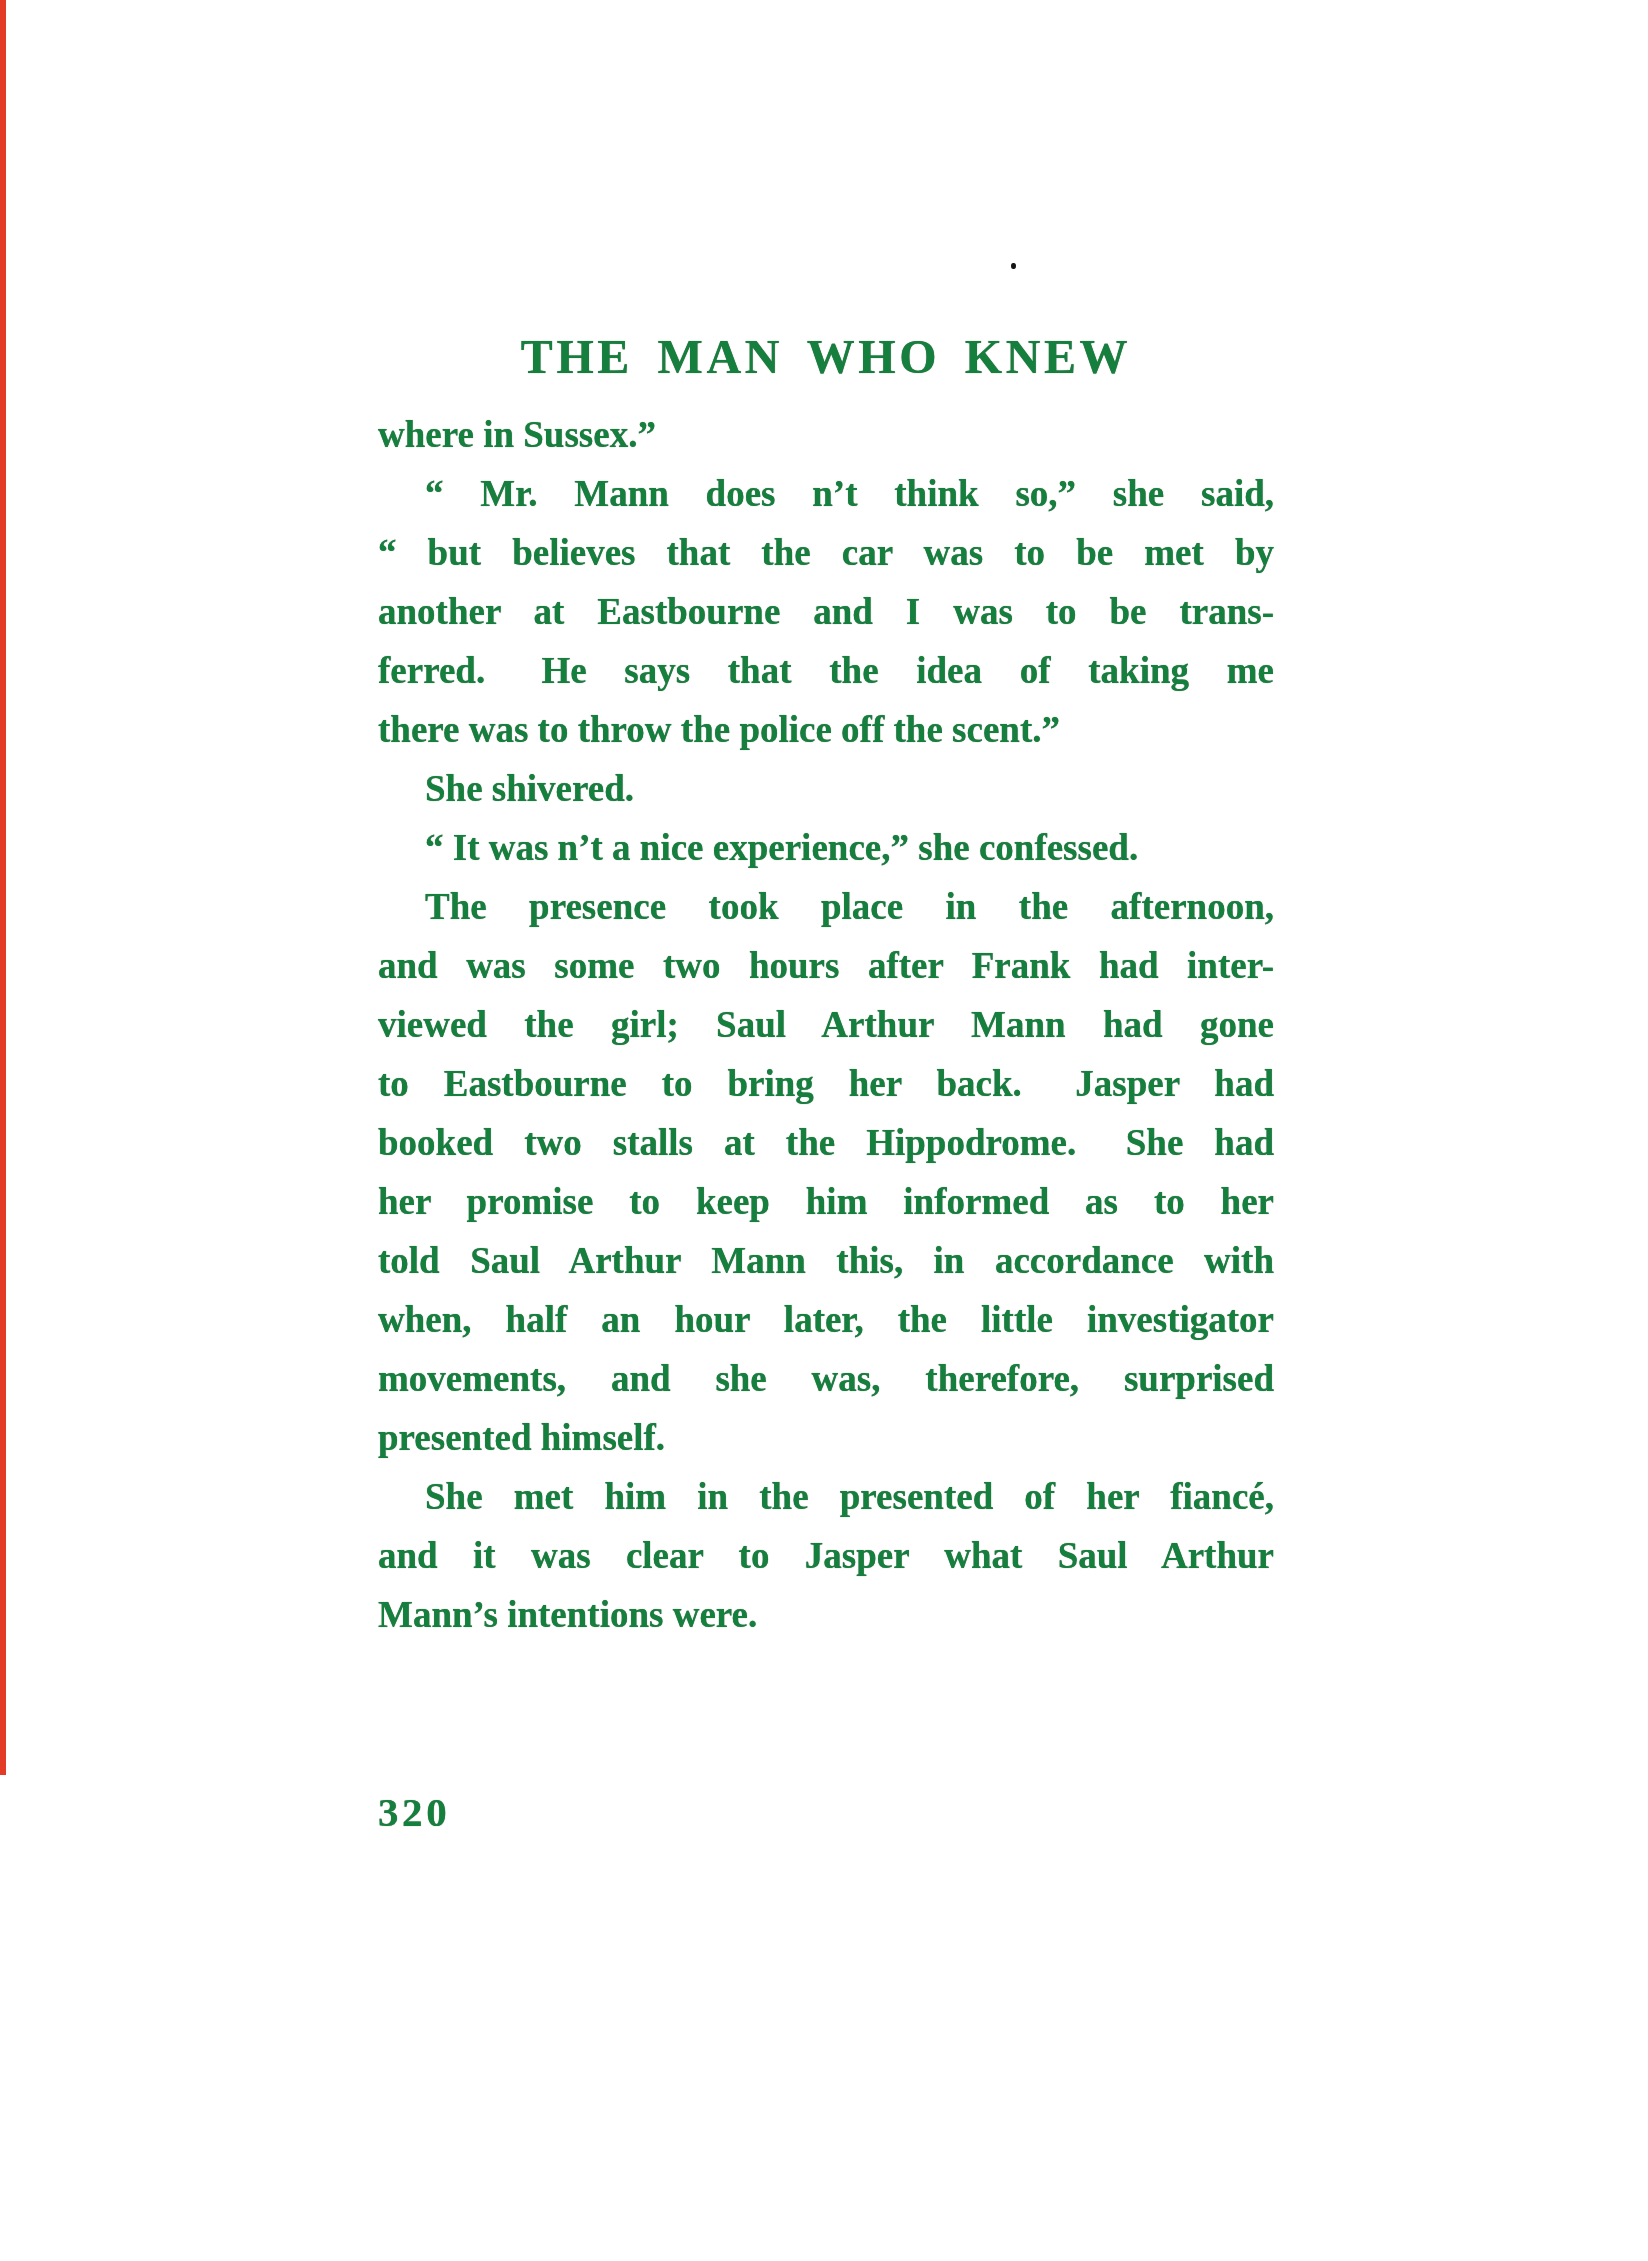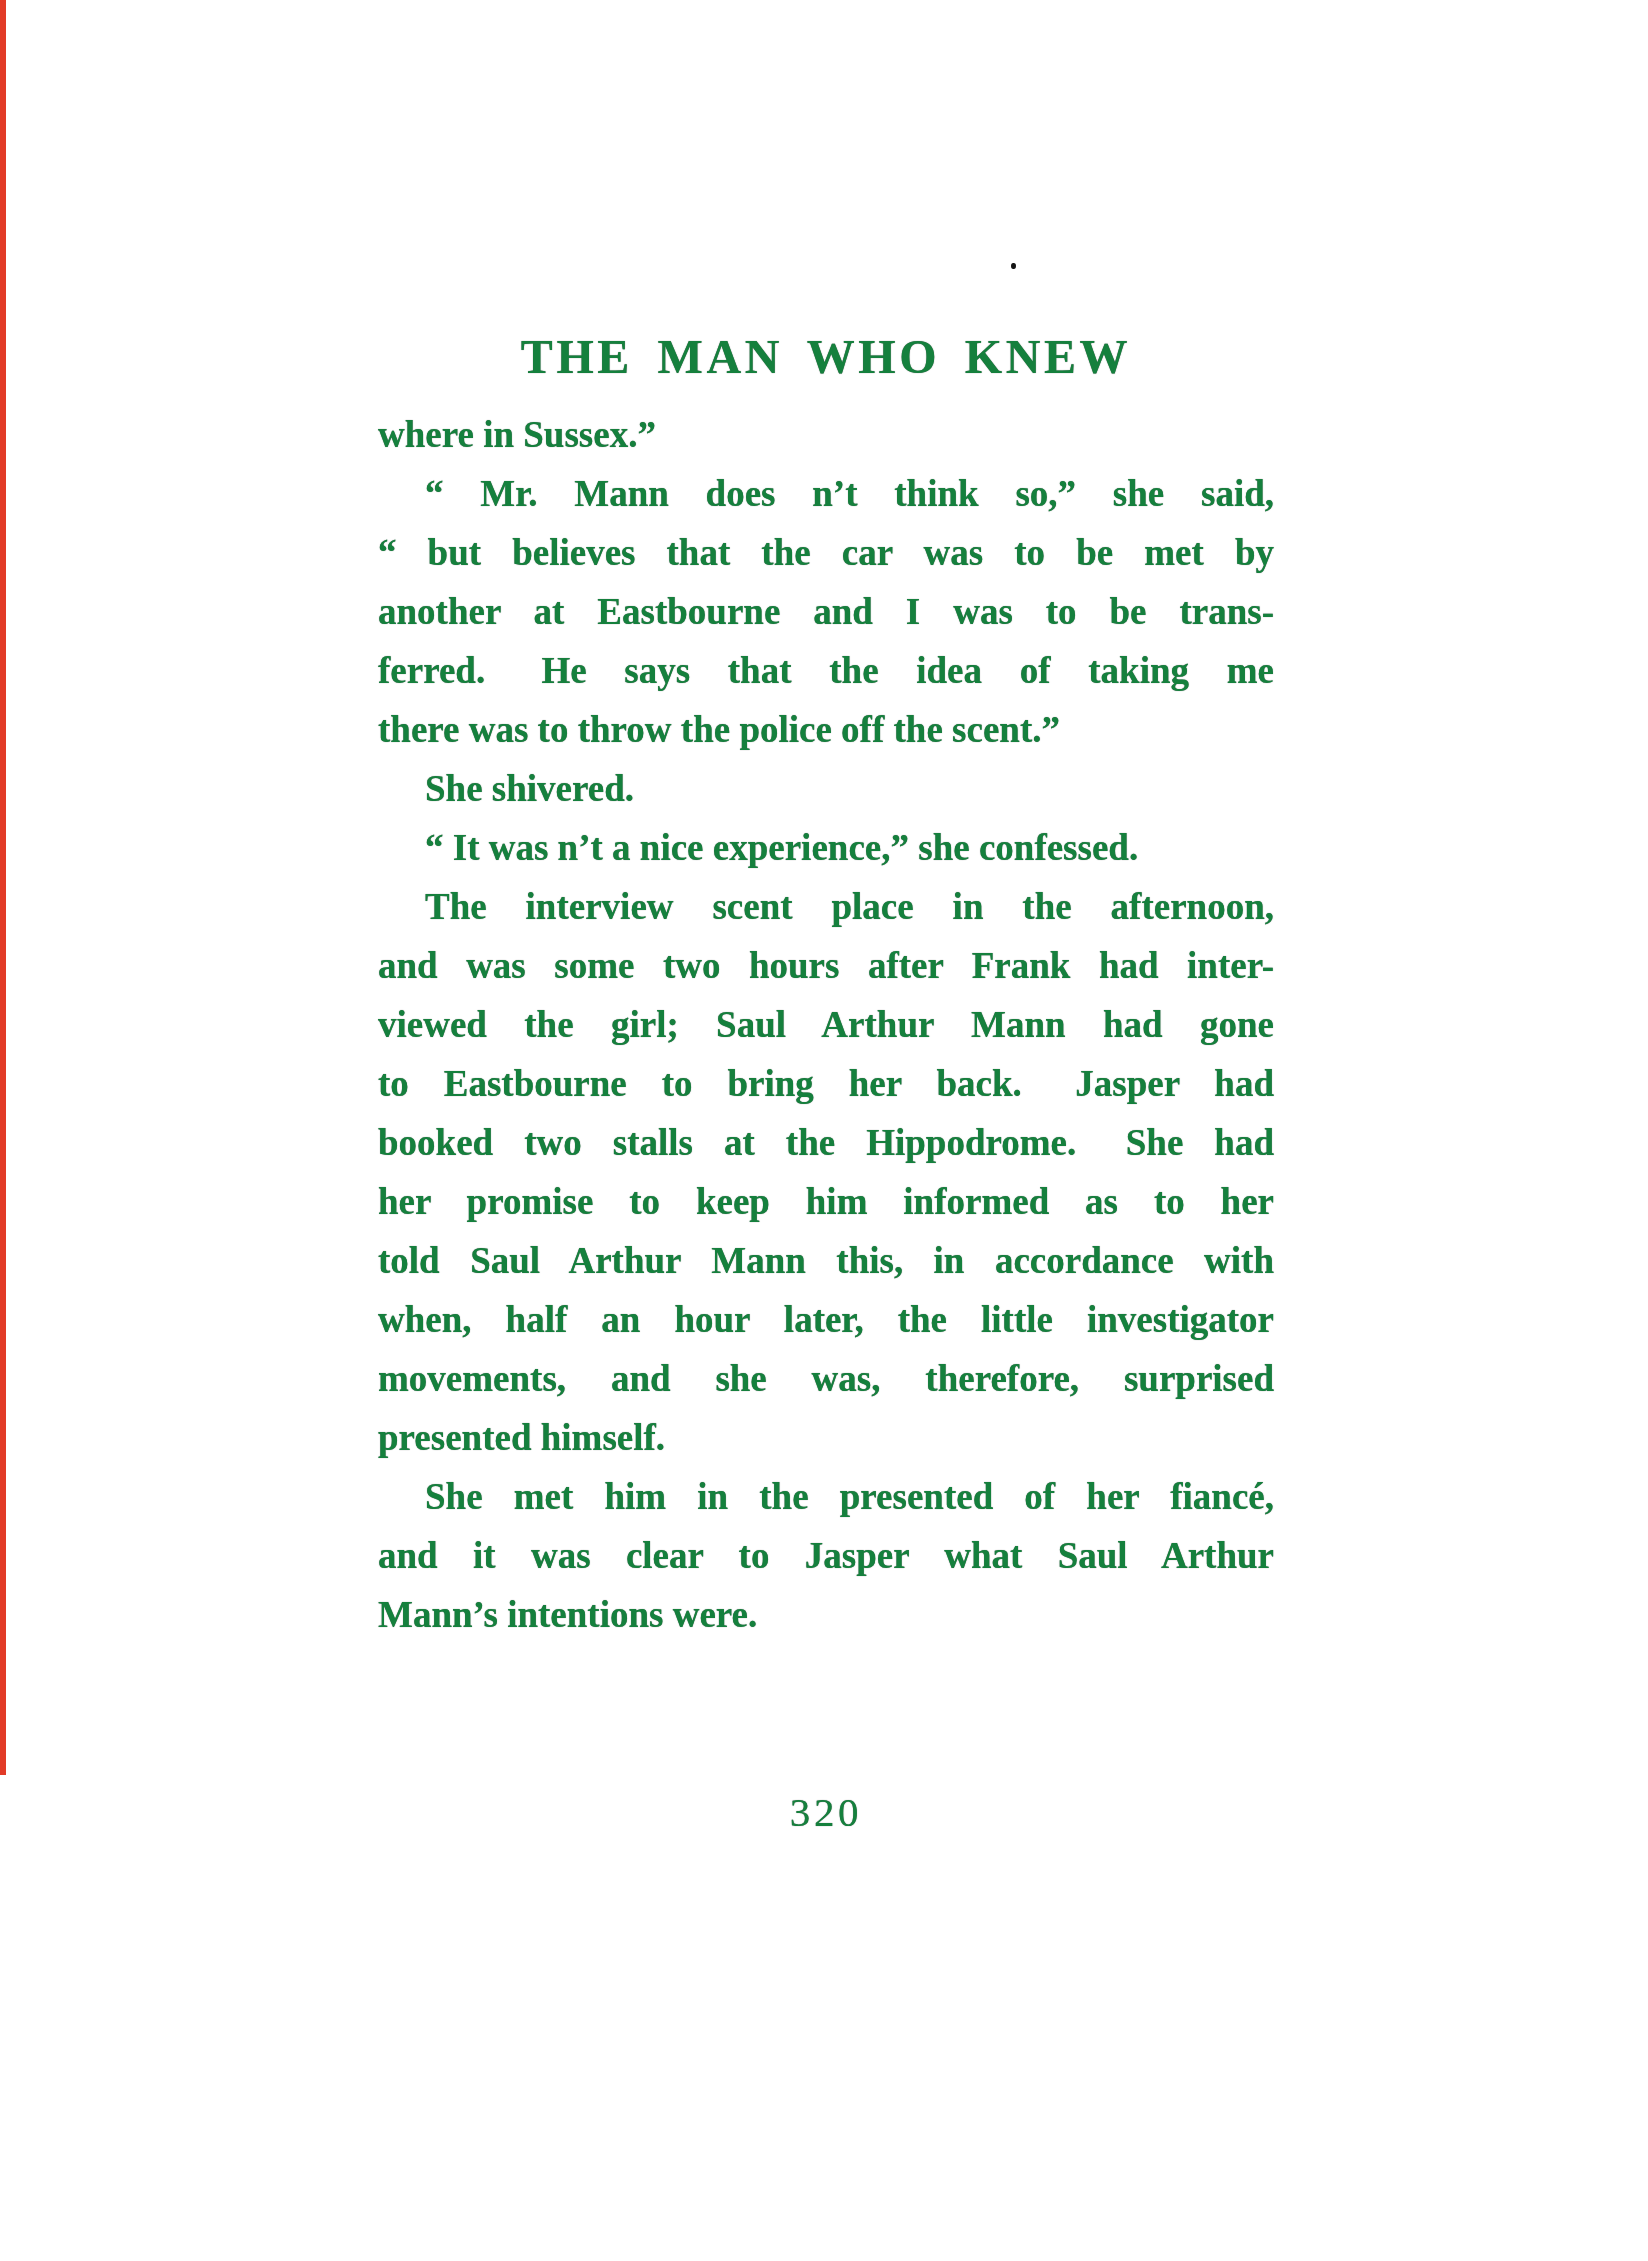--- a/index.html
+++ b/index.html
@@ -36,43 +36,43 @@
     white-space:normal;
   }
   .body-text .text-line.end{
     text-align-last:left;
   }
   .body-text .text-line.indent{
     text-indent:47px;
   }
   .page-number{
     position:absolute;left:378px;top:1789px;width:896px;
-    text-align:center;
-    font-size:41px;line-height:46px;font-weight:normal;
+    text-align:left;
+    font-size:41px;line-height:46px;font-weight:bold;
     letter-spacing:3.6px;
     text-shadow:0 0 0.9px rgba(0,0,0,.6);
   }
 </style>
 </head>
 <body>
 
 <div class="page" style="background: rgb(255, 255, 255); color: #15803d;">
   <div class="edge-stripe" style="background: rgb(226, 59, 39);"></div>
   <div class="ink-dot" style="background: rgb(20, 20, 20);"></div>
   <div class="title">THE MAN WHO KNEW</div>
   <div class="body-text">
       <div class="text-line end">where in Sussex.”</div>
       <div class="text-line indent">“ Mr. Mann does n’t think so,” she said,</div>
       <div class="text-line">“ but believes that the car was to be met by</div>
       <div class="text-line">another at Eastbourne and I was to be trans-</div>
       <div class="text-line">ferred.  He says that the idea of taking me</div>
       <div class="text-line end">there was to throw the police off the scent.”</div>
       <div class="text-line indent end">She shivered.</div>
       <div class="text-line indent end">“ It was n’t a nice experience,” she confessed.</div>
-      <div class="text-line indent">The interview scent place in the afternoon,</div>
+      <div class="text-line indent">The presence took place in the afternoon,</div>
       <div class="text-line">and was some two hours after Frank had inter-</div>
       <div class="text-line">viewed the girl; Saul Arthur Mann had gone</div>
       <div class="text-line">to Eastbourne to bring her back.  Jasper had</div>
       <div class="text-line">booked two stalls at the Hippodrome.  She had</div>
       <div class="text-line">her promise to keep him informed as to her</div>
       <div class="text-line">told Saul Arthur Mann this, in accordance with</div>
       <div class="text-line">when, half an hour later, the little investigator</div>
       <div class="text-line">movements, and she was, therefore, surprised</div>
       <div class="text-line end">presented himself.</div>
       <div class="text-line indent">She met him in the presented of her fiancé,</div>

